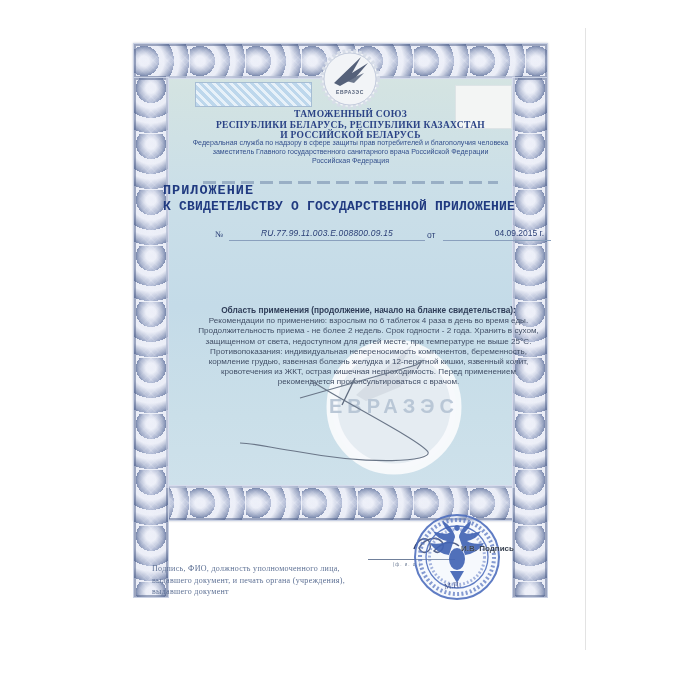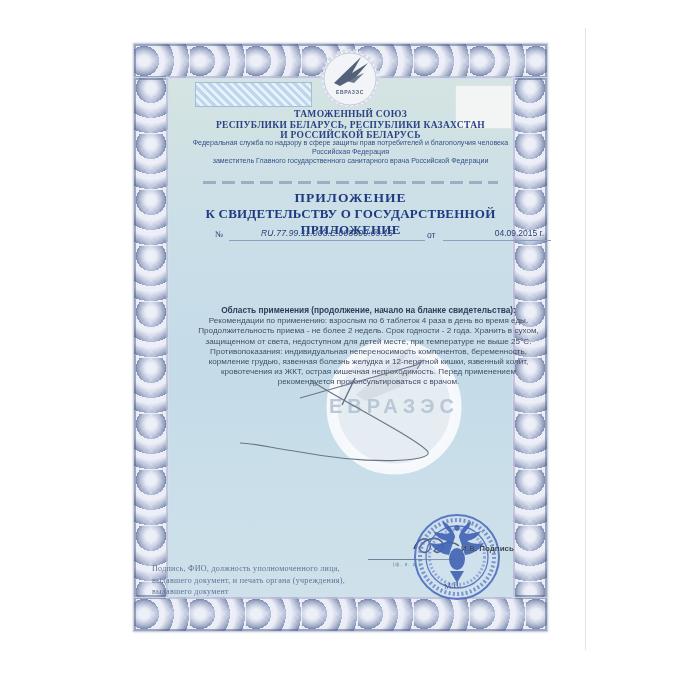--- a/index.html
+++ b/index.html
@@ -1,21 +1,21 @@
 <!DOCTYPE html>
 <html><head>
 <meta charset="utf-8">
 <style>
   html,body{margin:0;padding:0;}
   body{width:700px;height:700px;background:#ffffff;position:relative;overflow:hidden;
        font-family:"Liberation Sans", sans-serif;}
   .photo-edge{position:absolute;left:585px;top:28px;width:1px;height:622px;background:#e3e3e3;}
 
   
-  .page{position:absolute;left:133px;top:43px;width:415px;height:589px;
+  .page{position:absolute;left:133px;top:43px;width:415px;height:478px;
         background:linear-gradient(180deg,#d9e7e3 0%,#d3e3e2 10%,#cbdfe8 30%,#c4dbe8 55%,#cadfe9 78%,#d0e2ec 100%);
         box-shadow:0 0 2px rgba(120,130,150,.4);}
 
   
   .band{position:absolute;box-sizing:border-box;border:1px solid #c9d1e4;
         background-color:#8594ba;
         box-shadow:inset 0 0 0 2px rgba(90,105,145,.55);}
   .band.h{left:0;width:415px;height:36px;
         background-image:
           repeating-radial-gradient(circle at 10px 50%, rgba(240,242,250,.95) 0 5px, rgba(240,242,250,0) 15px),
@@ -50,22 +50,22 @@
 
   
   .hdr{position:absolute;left:44px;right:24px;text-align:center;color:#2b4386;}
   .hdr .l1{font-family:"Liberation Serif",serif;font-weight:bold;font-size:9.5px;line-height:10.5px;letter-spacing:.3px;}
   .hdr-auth{position:absolute;left:30px;right:10px;text-align:center;color:#34508d;font-size:7.1px;line-height:9px;}
 
   .fine-print{position:absolute;left:70px;right:50px;top:138px;height:3px;opacity:.5;
         background:repeating-linear-gradient(90deg, rgba(70,95,140,.75) 0 13px, rgba(70,95,140,0) 13px 19px);
         filter:blur(.4px);}
 
-  .title{position:absolute;left:30px;right:10px;top:147px;text-align:center;
-        font-family:Liberation Serif, serif;font-weight:bold;color:#203a80;}
+  .title{position:absolute;left:30px;right:10px;top:140px;
+        font-family:Liberation Mono, monospace;font-weight:bold;color:#203a80;}
   .title .t1{font-size:13.5px;letter-spacing:1px;line-height:16px;}
   .title .t2{font-size:13px;letter-spacing:.2px;line-height:16px;}
 
   
   .numrow{position:absolute;left:44px;right:24px;top:184px;height:16px;color:#2c4077;font-size:8.5px;}
   .numrow .no{position:absolute;left:38px;top:2px;font-family:"Liberation Serif",serif;}
   .numrow .val{position:absolute;left:60px;width:180px;text-align:center;top:1px;letter-spacing:.2px;font-style:italic;}
   .numrow .ot{position:absolute;left:250px;top:3px;}
   .numrow .date{position:absolute;left:272px;width:95px;text-align:right;top:1px;}
   .numrow .ul1{position:absolute;left:52px;top:13px;width:196px;border-bottom:1px solid #8aa0bd;}
@@ -124,22 +124,22 @@
     <div class="logo-label">ЕВРАЗЭС</div>
   </div>
 
   <div class="hdr" style="top:66px;">
     <div class="l1">ТАМОЖЕННЫЙ СОЮЗ</div>
     <div class="l1">РЕСПУБЛИКИ БЕЛАРУСЬ, РЕСПУБЛИКИ КАЗАХСТАН</div>
     <div class="l1">И РОССИЙСКОЙ БЕЛАРУСЬ</div>
   </div>
   <div class="hdr-auth" style="top:96px;">
     <div>Федеральная служба по надзору в сфере защиты прав потребителей и благополучия человека</div>
+    <div>заместитель Главного государственного санитарного врача Российской Федерации</div>
     <div>Российская Федерация</div>
-    <div>заместитель Главного государственного санитарного врача Российской Федерации</div>
   </div>
 
   <div class="fine-print"></div>
 
   <div class="title">
     <div class="t1">ПРИЛОЖЕНИЕ</div>
     <div class="t2">К СВИДЕТЕЛЬСТВУ О ГОСУДАРСТВЕННОЙ ПРИЛОЖЕНИЕ</div>
   </div>
 
   <div class="numrow">

